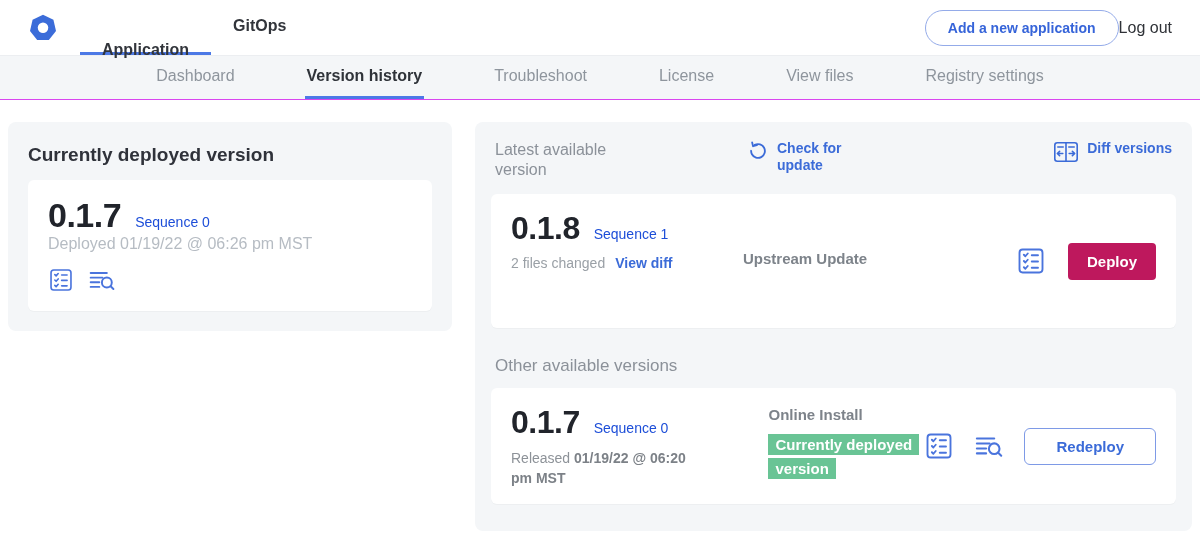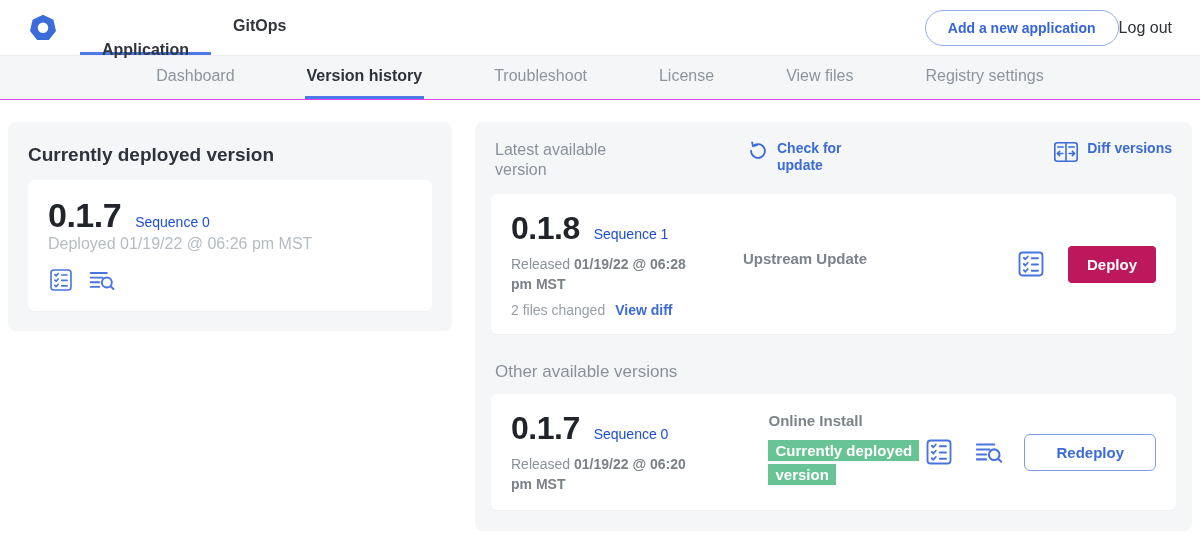--- a/index.html
+++ b/index.html
@@ -175,24 +175,20 @@
         <span>Diff versions</span>
       </div>
     </div>
 
     <div class="white-card version-card" style="min-height:134px;">
       <div class="vc-left">
         <div class="version-row">
           <span class="version-num" style="font-size:32px;">0.1.8</span>
           <span class="sequence">Sequence 1</span>
         </div>
-        <div class="released">
-          <span>Released</span>
-          <b>01/19/22 @ 06:28 pm MST</b>
-        </div>
         <div class="files-row">
           <span>2 files changed</span>
           <span class="view-diff">View diff</span>
         </div>
       </div>
       <div class="vc-mid upstream">Upstream Update</div>
       <div class="vc-right">
         <span class="icon-btn">
           <svg width="30" height="30" viewBox="0 0 24 24" fill="none" stroke="currentColor" stroke-width="1.5" stroke-linecap="round" stroke-linejoin="round">
             <rect x="2.8" y="2.8" width="18.4" height="18.4" rx="2.5"></rect>

